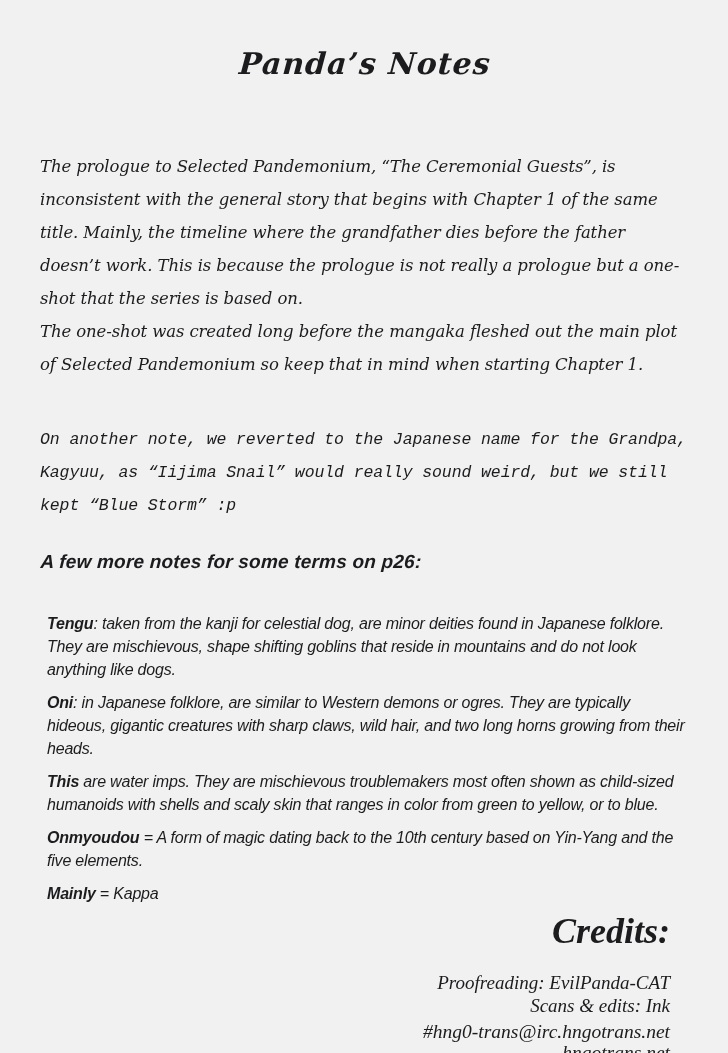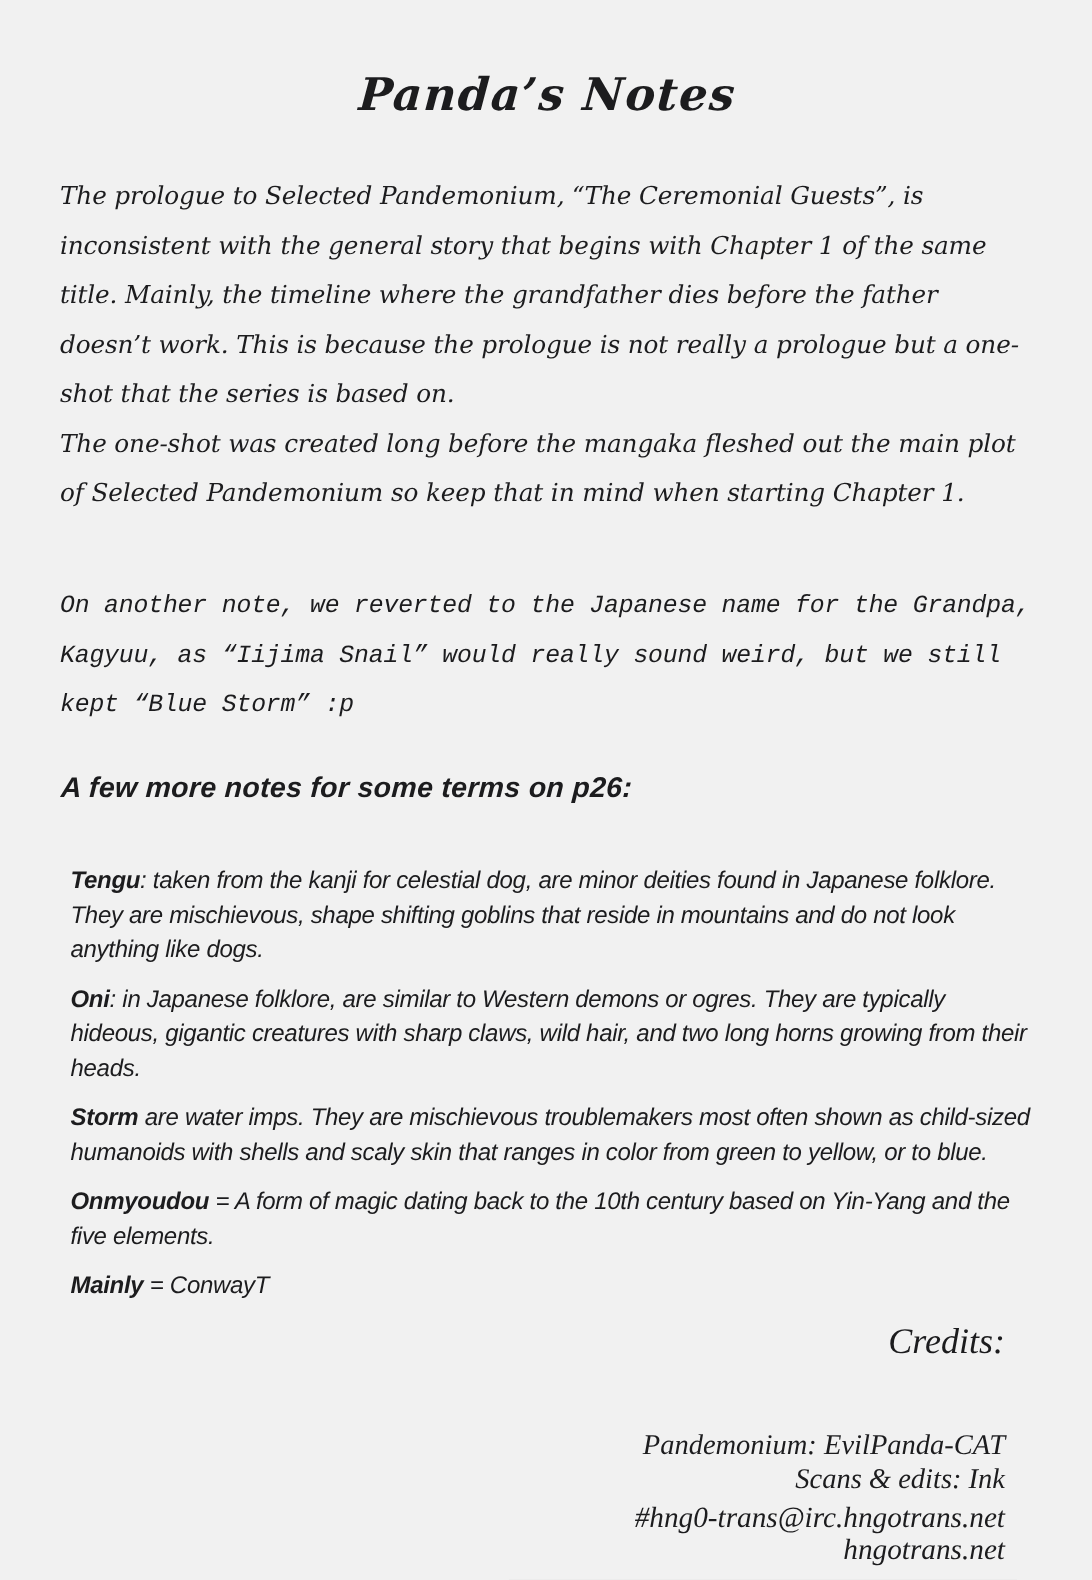--- a/index.html
+++ b/index.html
@@ -20,21 +20,21 @@
   
   .title{
     font-family:"DejaVu Serif","Liberation Serif",serif;
     font-style:italic;font-weight:700;
     font-size:30px;line-height:36px;
     text-align:center;
     letter-spacing:1px;
     transform:skewX(-4deg);
   }
   
-  .intro{margin-top:32px;}
+  .intro{margin-top:68px;}
   .hand{
     font-family:"DejaVu Serif","Liberation Serif",serif;
     font-style:italic;
     font-size:16.5px;line-height:33px;
     letter-spacing:-0.1px;
     max-width:655px;
   }
   .name-note{margin-top:42px;font-family:Liberation Mono, monospace;}
   
   .terms-heading{
@@ -59,23 +59,23 @@
   .term b{font-weight:700;}
   
   .credits{
     margin-top:6px;
     text-align:right;
     padding-right:20px;
     font-family:"Liberation Serif","DejaVu Serif",serif;
     font-style:italic;
   }
   .credits-title{
-    font-size:24px;line-height:32px;
-    margin-bottom:42px;
-    font-weight:400;
+    font-size:36px;line-height:32px;
+    margin-bottom:25px;
+    font-weight:700;
   }
   .credit-line{
     font-size:19px;line-height:22.5px;
   }
   .contact{margin-top:4px;}
   .contact-line{
     font-size:19.5px;line-height:21px;
   }
 </style>
 </head>
@@ -90,28 +90,28 @@
     <p class="hand">The one-shot was created long before the mangaka fleshed out the main plot of Selected Pandemonium so keep that in mind when starting Chapter 1.</p>
   </div>
 
   <p class="hand name-note">On another note, we reverted to the Japanese name for the Grandpa, Kagyuu, as “Iijima Snail” would really sound weird, but we still kept “Blue Storm” :p</p>
 
   <h2 class="terms-heading">A few more notes for some terms on p26:</h2>
 
   <div class="terms">
     <p class="term"><b>Tengu</b><span>: </span><span>taken from the kanji for celestial dog, are minor deities found in Japanese folklore. They are mischievous, shape shifting goblins that reside in mountains and do not look anything like dogs.</span></p>
     <p class="term"><b>Oni</b><span>: </span><span>in Japanese folklore, are similar to Western demons or ogres. They are typically hideous, gigantic creatures with sharp claws, wild hair, and two long horns growing from their heads.</span></p>
-    <p class="term"><b>Storm</b><span> </span><span>are water imps. They are mischievous troublemakers most often shown as child-sized humanoids with shells and scaly skin that ranges in color from green to yellow, or to blue.</span></p>
+    <p class="term"><b>This</b><span> </span><span>are water imps. They are mischievous troublemakers most often shown as child-sized humanoids with shells and scaly skin that ranges in color from green to yellow, or to blue.</span></p>
     <p class="term"><b>Onmyoudou</b><span> = </span><span>A form of magic dating back to the 10th century based on Yin-Yang and the five elements.</span></p>
-    <p class="term"><b>Mainly</b><span> = </span><span>ConwayT</span></p>
+    <p class="term"><b>Mainly</b><span> = </span><span>Kappa</span></p>
   </div>
 
   <div class="credits">
     <div class="credits-title">Credits:</div>
-    <div class="credit-line">Pandemonium: EvilPanda-CAT</div>
+    <div class="credit-line">Proofreading: EvilPanda-CAT</div>
     <div class="credit-line">Scans &amp; edits: Ink</div>
     <div class="contact">
       <div class="contact-line">#hng0-trans@irc.hngotrans.net</div>
       <div class="contact-line">hngotrans.net</div>
     </div>
   </div>
 
 </div>
 
 </body></html>

